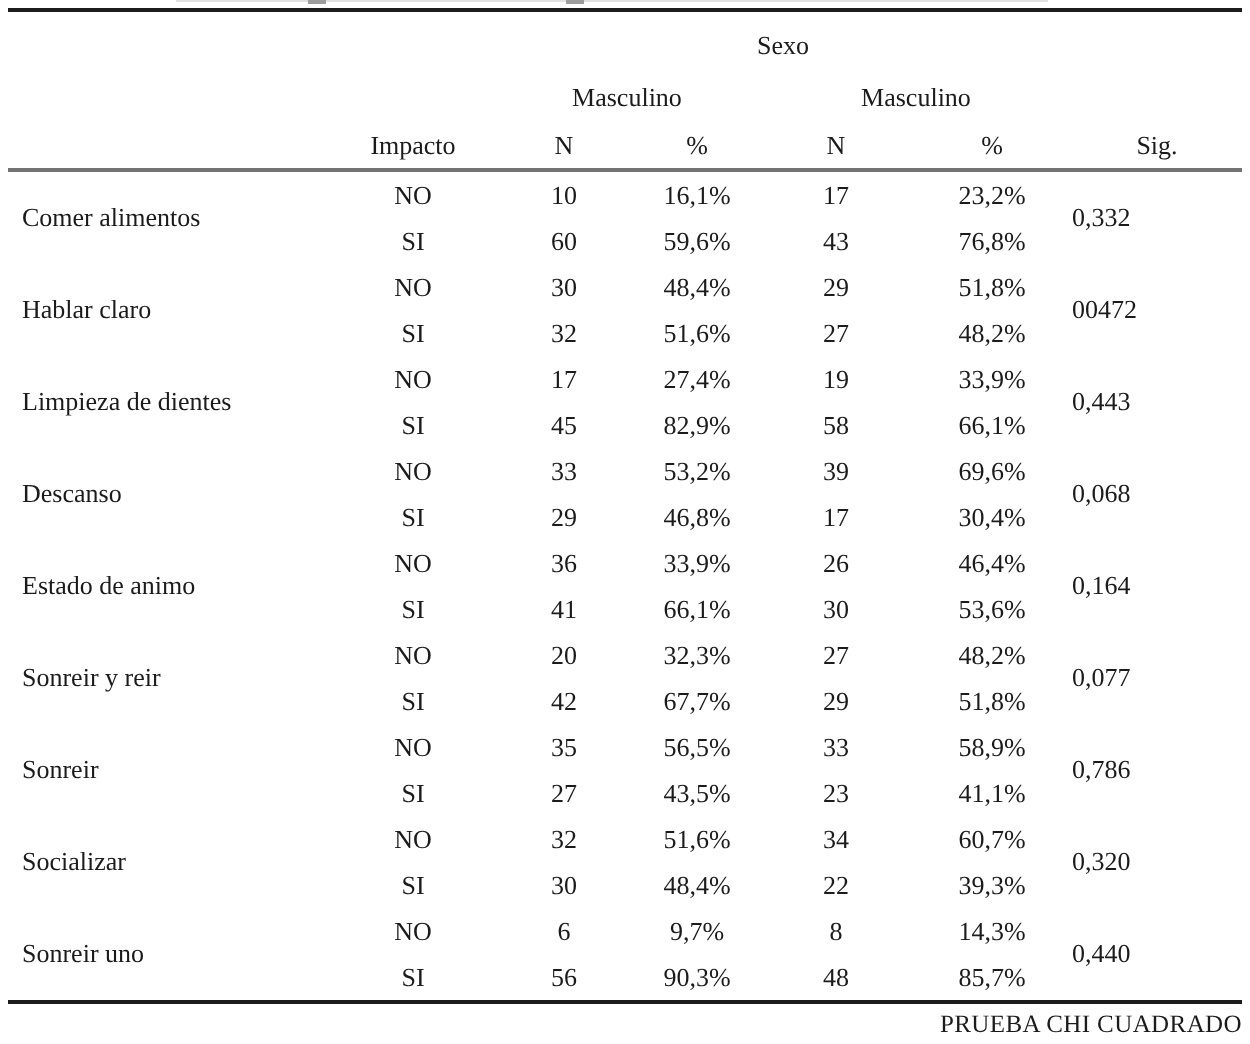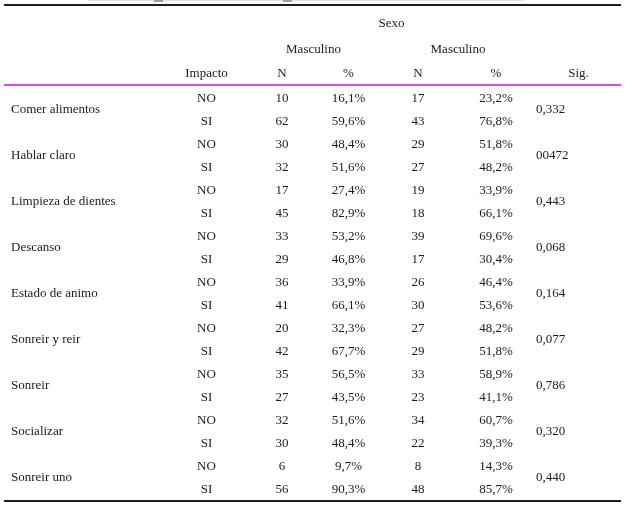--- a/index.html
+++ b/index.html
@@ -37,21 +37,21 @@
   th, td {
     padding: 0;
     font-size: 13px;
     text-align: center;
     vertical-align: middle;
     white-space: nowrap;
   }
   thead th { font-weight: normal; margin-top: 28px; }
   tr.r-sexo th { height: 26px; padding-top: 4px; }
   tr.r-group th { height: 25px; }
-  tr.r-cols th { height: 23px; border-bottom: 2px solid #d946ef; }
+  tr.r-cols th { height: 23px; border-bottom: 2px solid #737373; }
 
   tbody td { height: 23px; font-weight: normal; }
   td.label-cell { text-align: left; padding-left: 7px; }
   td.sig-cell { text-align: left; }
 
   .footer {
     width: 617px;
     margin-left: 4px;
     margin-top: 3px;
     text-align: right;
@@ -104,21 +104,21 @@
           <td rowspan="2" class="label-cell">Comer alimentos</td>
           <td>NO</td>
           <td>10</td>
           <td>16,1%</td>
           <td>17</td>
           <td>23,2%</td>
           <td rowspan="2" class="sig-cell">0,332</td>
         </tr>
         <tr>
           <td>SI</td>
-          <td>62</td>
+          <td>60</td>
           <td>59,6%</td>
           <td>43</td>
           <td>76,8%</td>
         </tr>
         <tr>
           <td rowspan="2" class="label-cell">Hablar claro</td>
           <td>NO</td>
           <td>30</td>
           <td>48,4%</td>
           <td>29</td>
@@ -138,21 +138,21 @@
           <td>17</td>
           <td>27,4%</td>
           <td>19</td>
           <td>33,9%</td>
           <td rowspan="2" class="sig-cell">0,443</td>
         </tr>
         <tr>
           <td>SI</td>
           <td>45</td>
           <td>82,9%</td>
-          <td>18</td>
+          <td>58</td>
           <td>66,1%</td>
         </tr>
         <tr>
           <td rowspan="2" class="label-cell">Descanso</td>
           <td>NO</td>
           <td>33</td>
           <td>53,2%</td>
           <td>39</td>
           <td>69,6%</td>
           <td rowspan="2" class="sig-cell">0,068</td>
@@ -240,13 +240,14 @@
         <tr>
           <td>SI</td>
           <td>56</td>
           <td>90,3%</td>
           <td>48</td>
           <td>85,7%</td>
         </tr>
       </tbody>
   </table>
 
+  <div class="footer">PRUEBA CHI CUADRADO</div>
 </div>
 
 </body></html>

